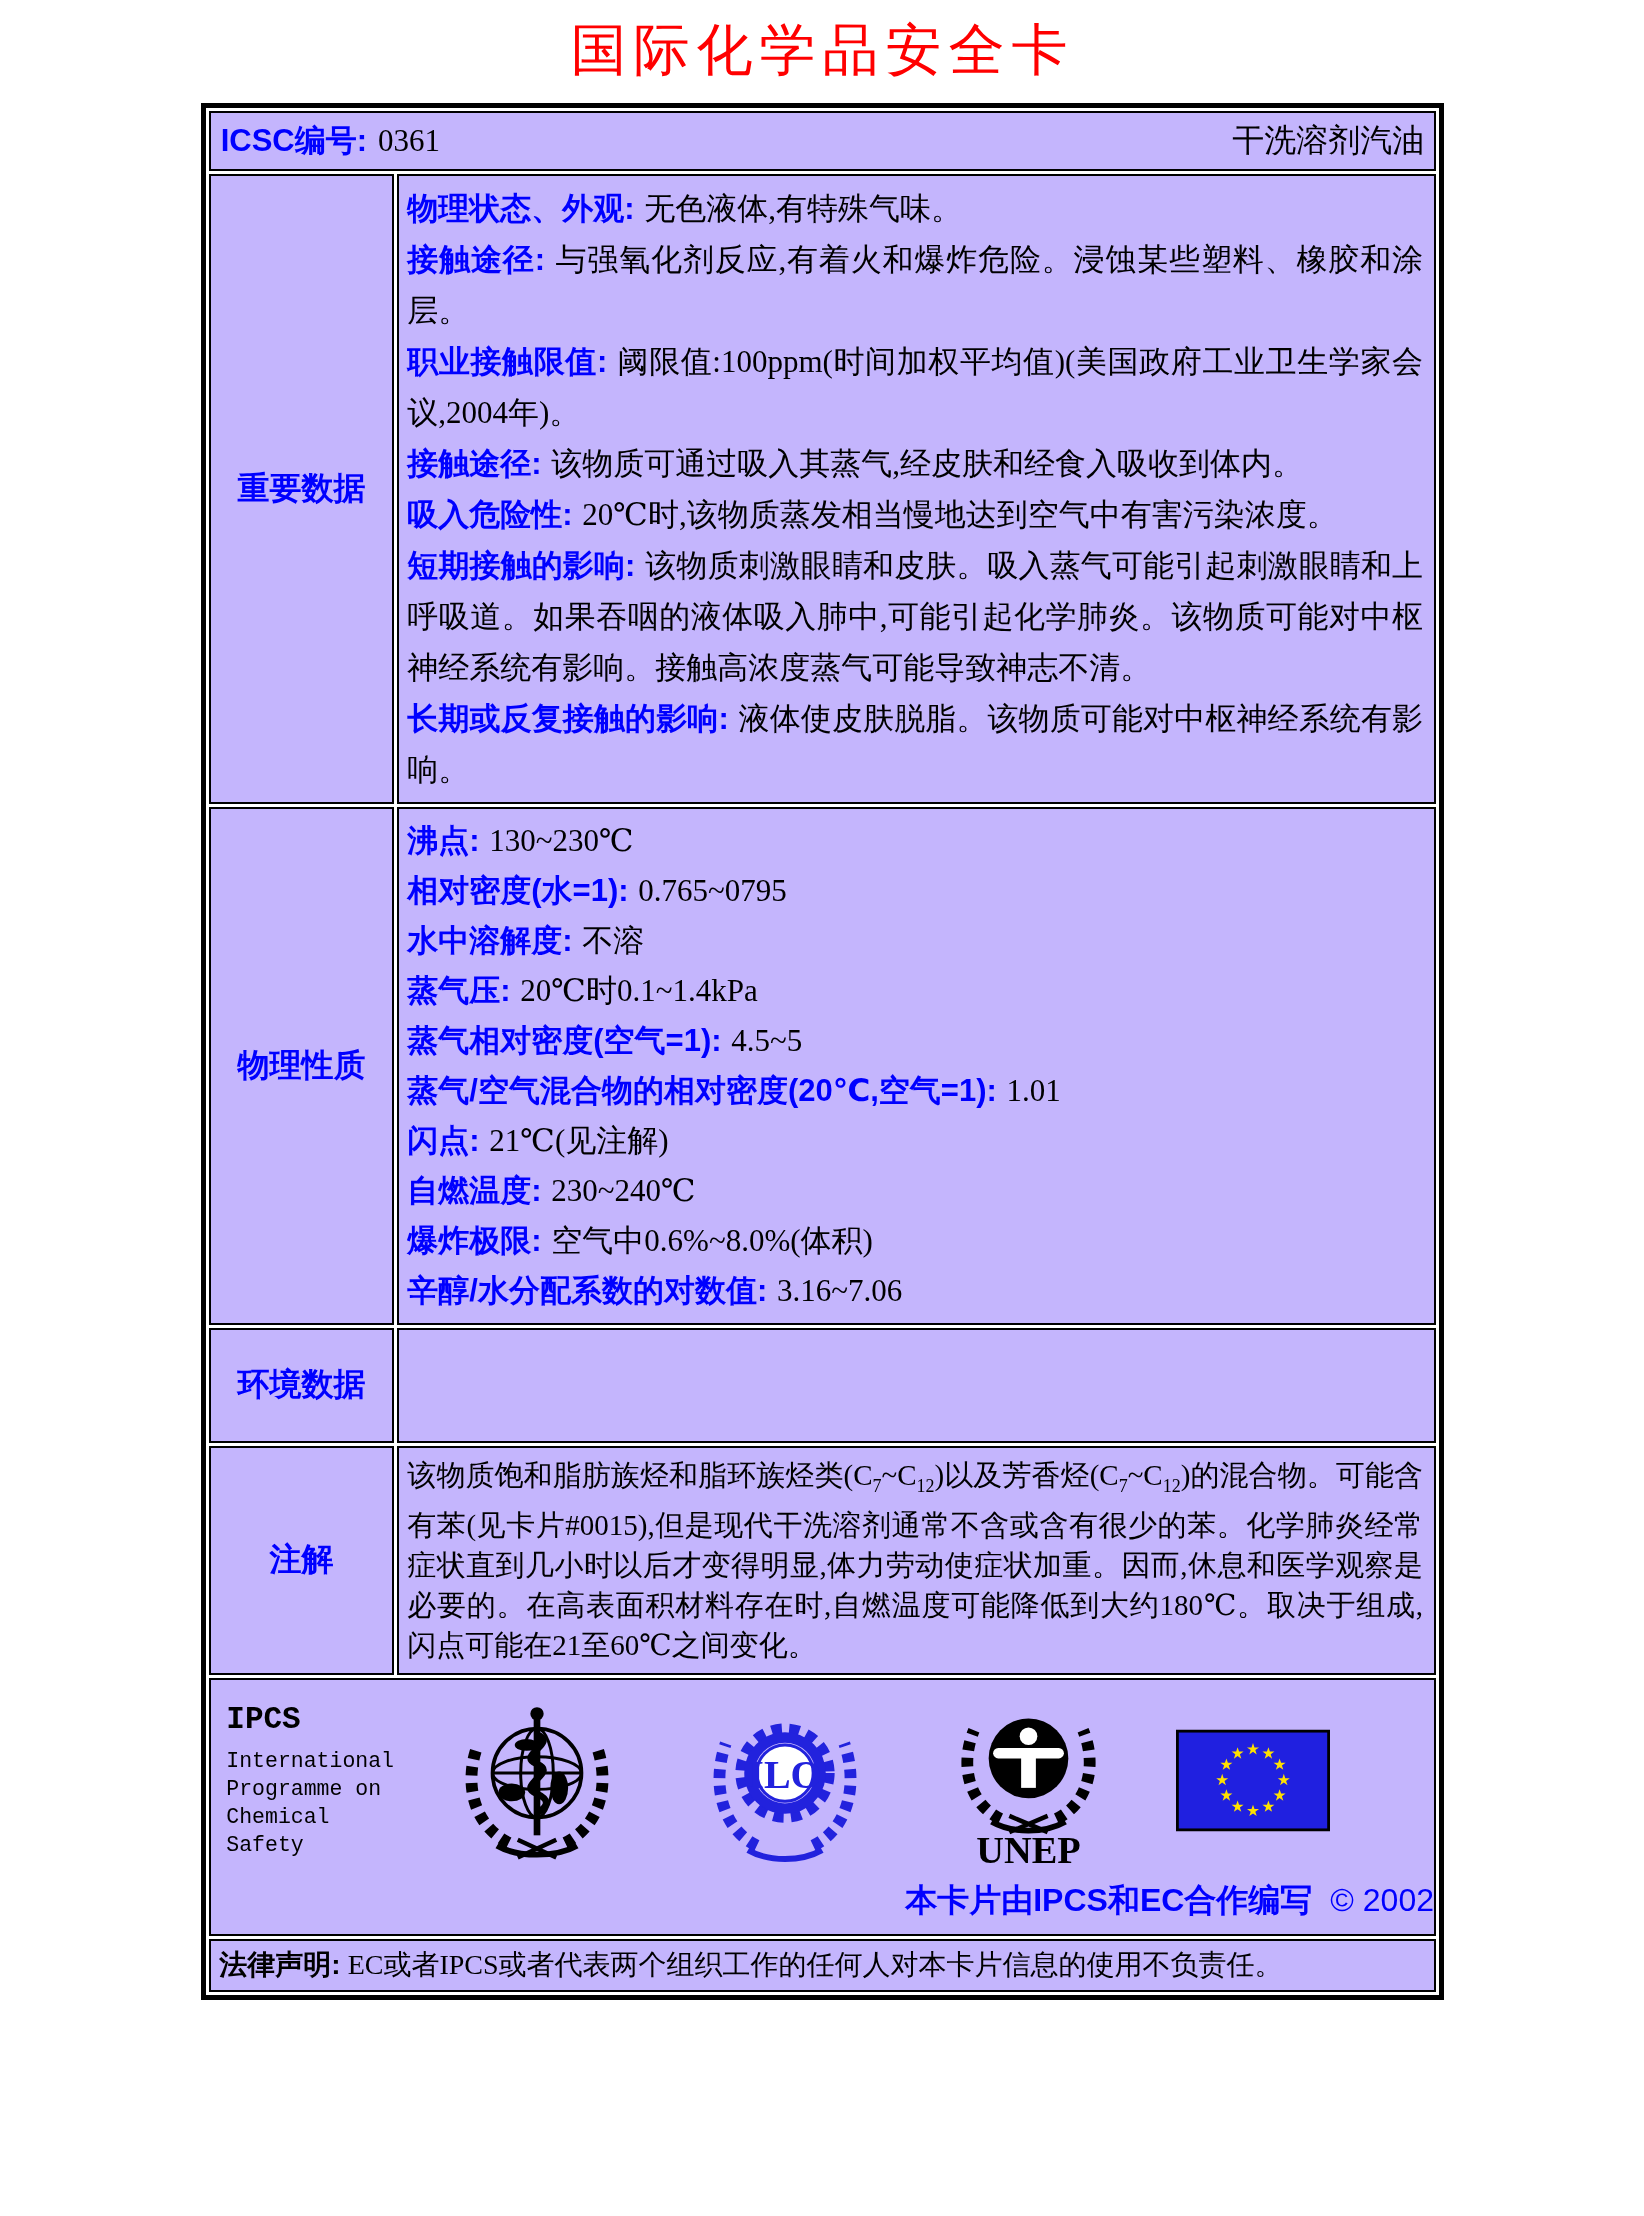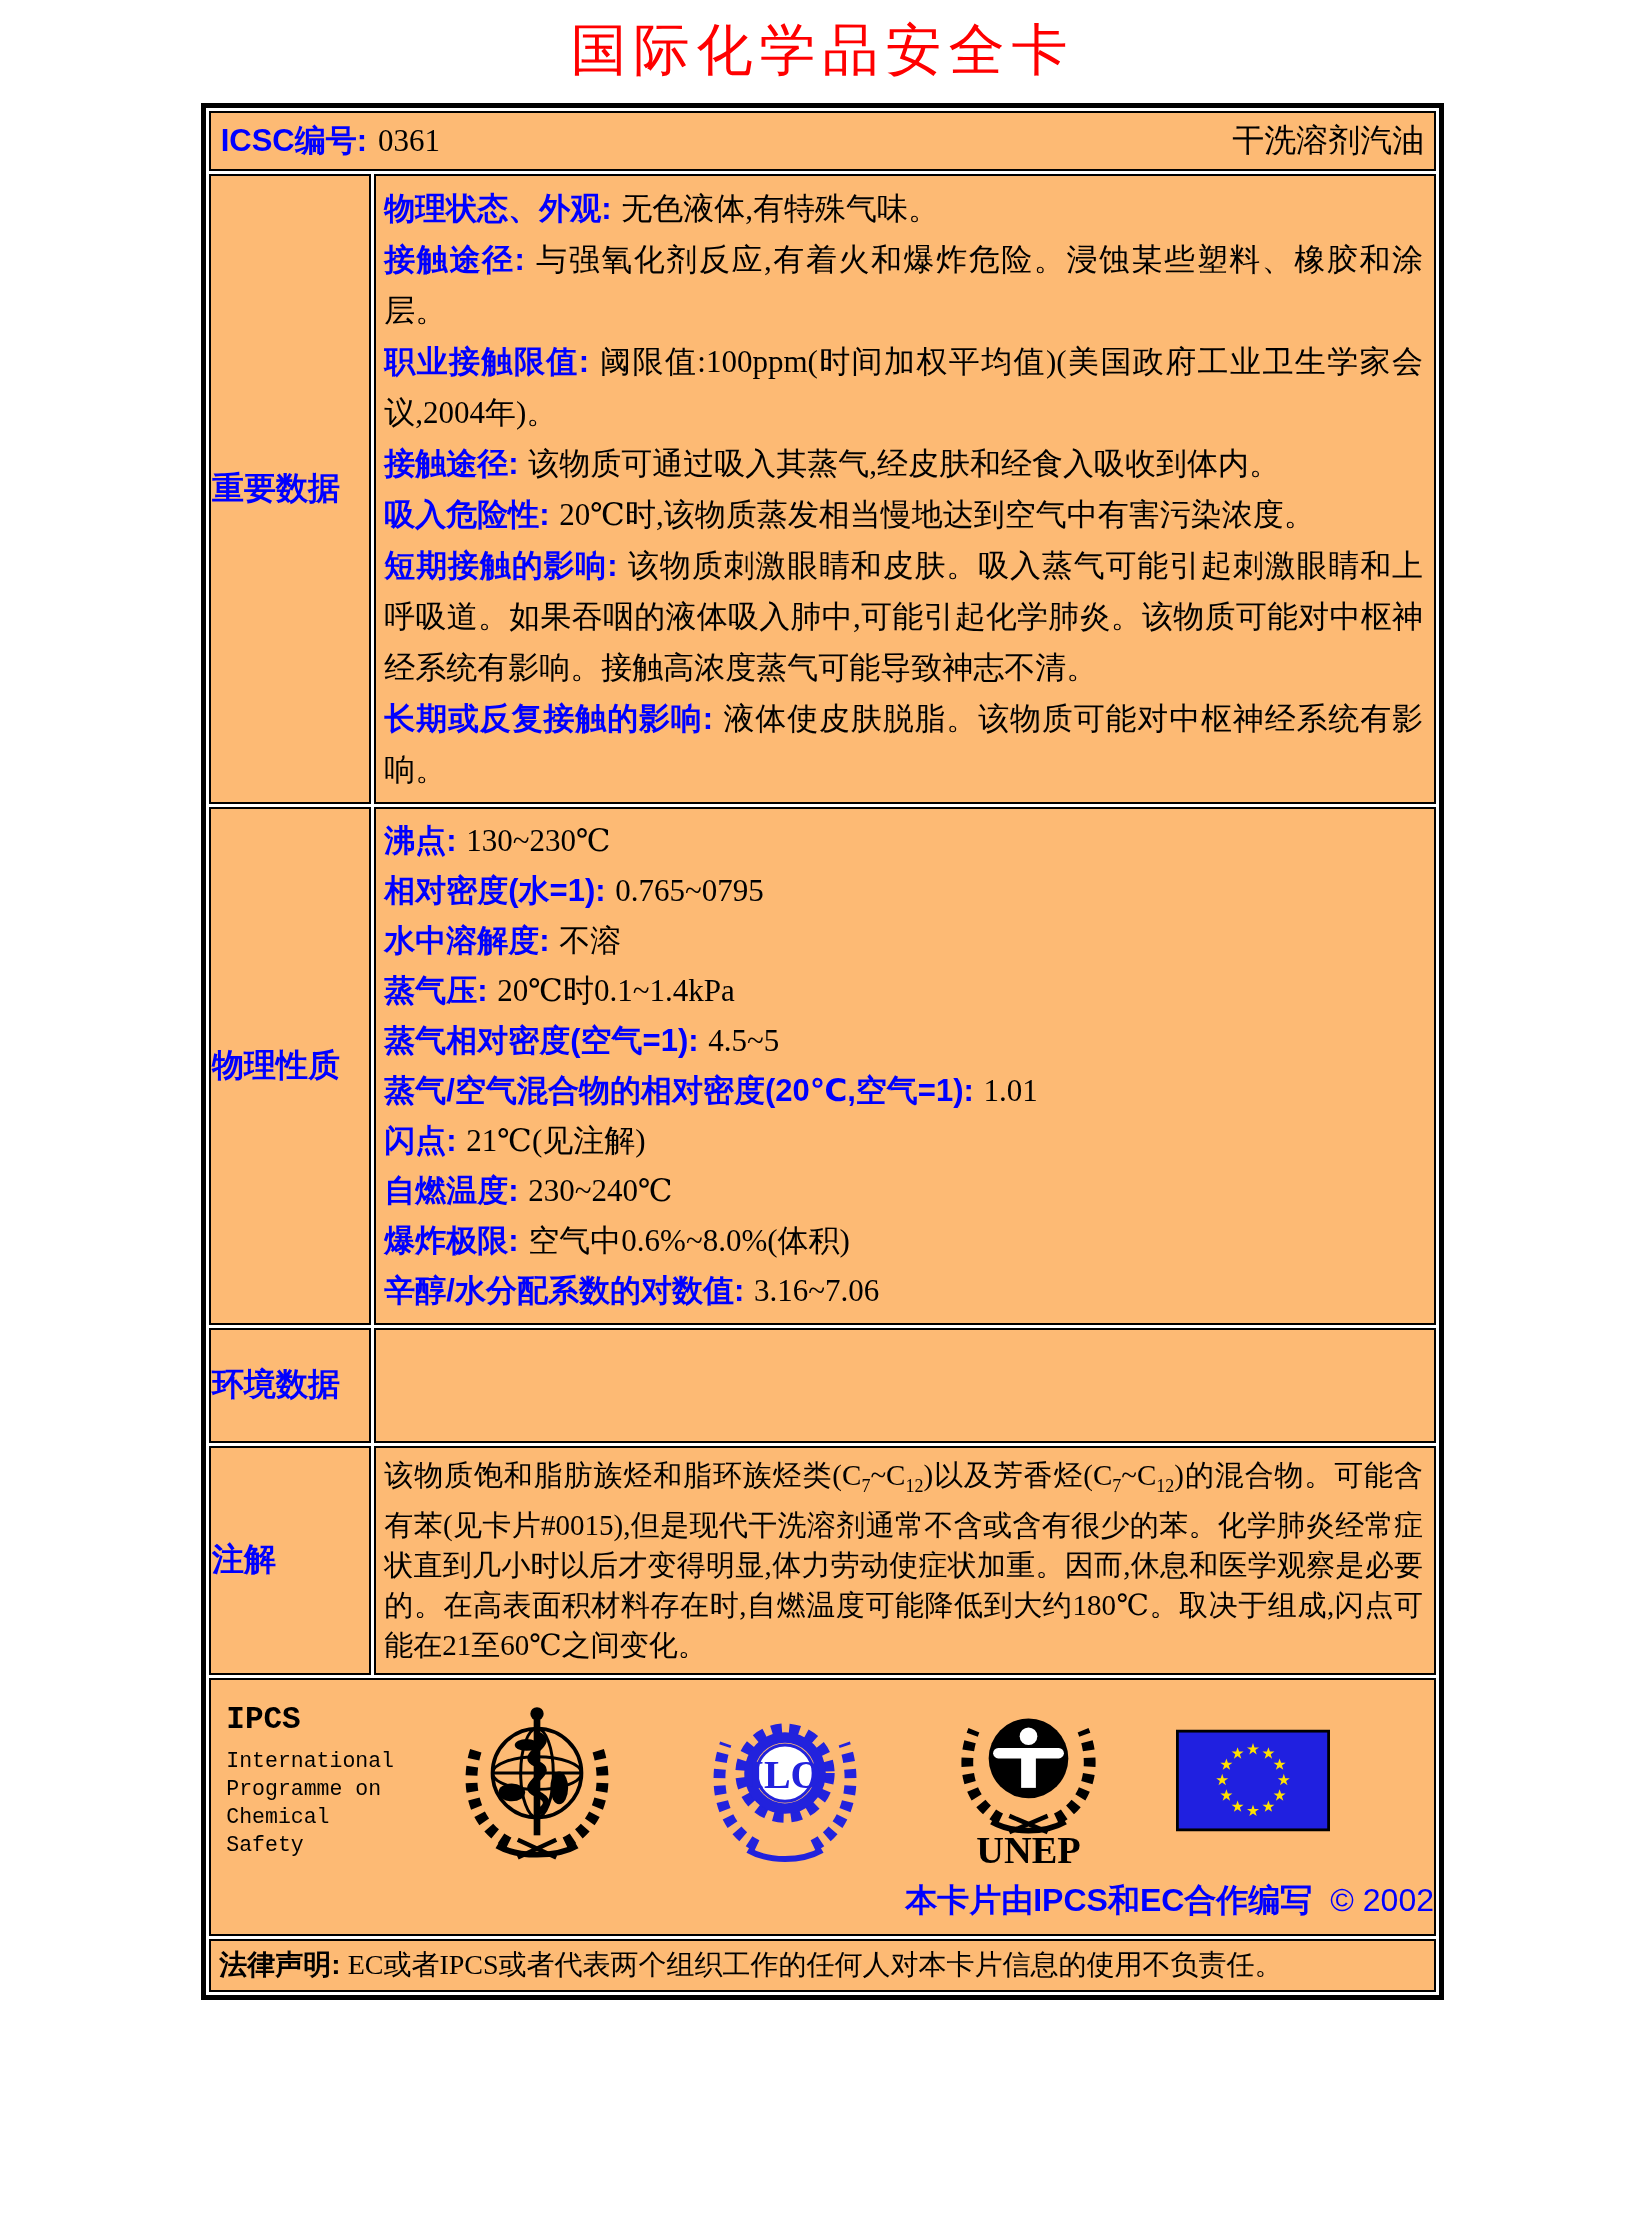--- a/index.html
+++ b/index.html
@@ -22,26 +22,26 @@
   table.card{
     width:1243px;
     border:5.6px solid #000;
     border-collapse:separate;
     border-spacing:3.5px;
     background:#fff;
     box-sizing:border-box;
   }
   table.card td{
     border:2.1px solid #000;
-    background:#fdba74;
+    background:#c4b5fd;
     box-sizing:border-box;
   }
   td.sec-label{
-    width:162px;
-    text-align:left;
+    width:185px;
+    text-align:center;
     vertical-align:middle;
     color:#0000ff;
     font-family:"Liberation Sans","DejaVu Sans",sans-serif;
     font-weight:bold;
     font-size:32px;
   }
   td.content{
     vertical-align:top;
     padding:7px 11px 7px 8.3px;
     font-size:31px;

